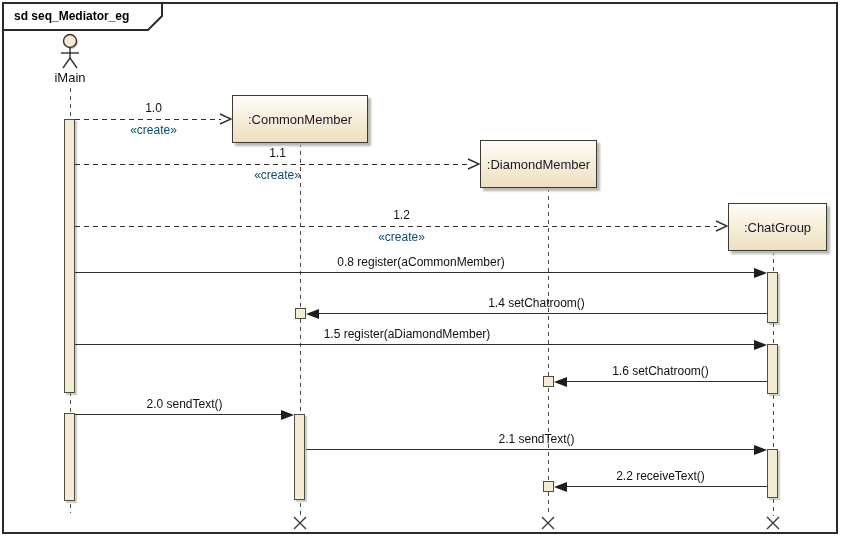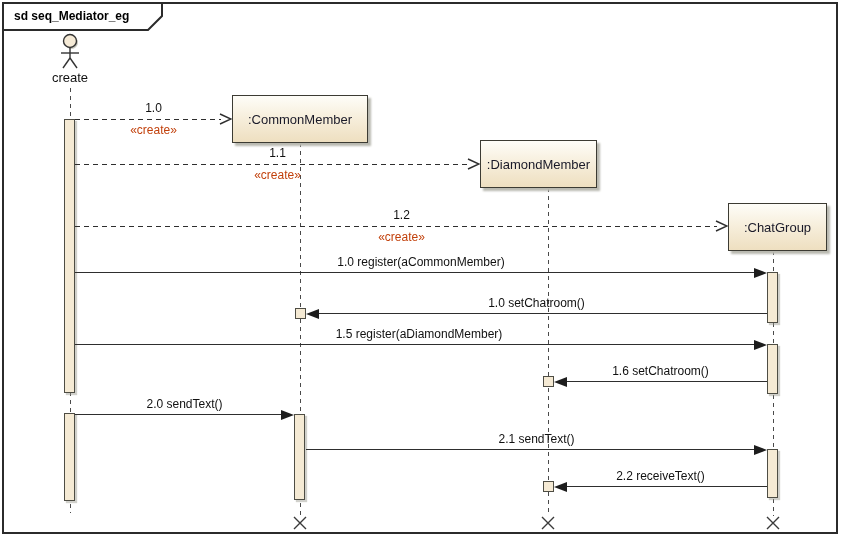--- a/index.html
+++ b/index.html
@@ -33,21 +33,21 @@
   
   .spot{
     position:absolute;width:11px;height:11px;box-sizing:border-box;
     background:#f5ead4;border:1px solid #4e4d44;
   }
   
   .mline-solid{position:absolute;height:1px;background:#2e2e2e;}
   .mline-dashed{position:absolute;height:1px;background:repeating-linear-gradient(to right,#2e2e2e 0 5px,transparent 5px 9px);}
   
   .mlabel{position:absolute;font-size:12px;text-align:center;color:#111;white-space:nowrap;}
-  .mstereo{position:absolute;font-size:12px;text-align:center;color:#c2410c;white-space:nowrap;}
+  .mstereo{position:absolute;font-size:12px;text-align:center;color:#0c4a6e;white-space:nowrap;}
   
   .ah-right{position:absolute;width:0;height:0;border-style:solid;border-width:5px 0 5px 13px;border-color:transparent transparent transparent #1d1d1d;}
   .ah-left{position:absolute;width:0;height:0;border-style:solid;border-width:5px 13px 5px 0;border-color:transparent #1d1d1d transparent transparent;}
   
   svg{display:block;}
   .actor-label{position:absolute;font-size:13px;color:#111;text-align:center;}
 </style>
 </head>
 <body>
 
@@ -66,21 +66,21 @@
 <div class="lifeline" style="left:773px;top:251px;height:265px;"></div>
 
 <svg class="abs" style="left:50px;top:28px;" width="40" height="44">
   <circle cx="21.5" cy="14.5" r="6.5" fill="#c9c9c0" stroke="none"></circle>
   <circle cx="20" cy="13" r="6.5" fill="#f5ead6" stroke="#333" stroke-width="1.4"></circle>
   <line x1="20" y1="19.5" x2="20" y2="30" stroke="#333" stroke-width="1.4"></line>
   <line x1="11" y1="25" x2="29" y2="25" stroke="#333" stroke-width="1.4"></line>
   <line x1="20" y1="30" x2="13" y2="40" stroke="#333" stroke-width="1.4"></line>
   <line x1="20" y1="30" x2="27" y2="40" stroke="#333" stroke-width="1.4"></line>
 </svg>
-<div class="actor-label" style="left:40px;top:70px;width:60px;">create</div>
+<div class="actor-label" style="left:40px;top:70px;width:60px;">iMain</div>
 
 <div class="obox" style="left:232px;top:95px;width:136px;">
   <span>:CommonMember</span>
 </div>
 <div class="obox" style="left:480px;top:140px;width:117px;">
   <span>:DiamondMember</span>
 </div>
 <div class="obox" style="left:728px;top:203px;width:99px;">
   <span>:ChatGroup</span>
 </div>
@@ -117,33 +117,33 @@
 <div>
   <div class="mlabel" style="left:75px;top:208px;width:653px;">1.2</div>
   <div class="mline-dashed" style="left:75px;top:226px;width:642px;"></div>
   <svg class="abs" style="left:715px;top:220px;" width="13" height="12">
     <path d="M1,1 L12,6 L1,11" fill="none" stroke="#2e2e2e" stroke-width="1.4"></path>
   </svg>
   <div class="mstereo" style="left:75px;top:230px;width:653px;">«create»</div>
 </div>
 
 <div>
-  <div class="mlabel" style="left:75px;top:255px;width:692px;">1.0 register(aCommonMember)</div>
+  <div class="mlabel" style="left:75px;top:255px;width:692px;">0.8 register(aCommonMember)</div>
   <div class="mline-solid" style="left:75px;top:272px;width:681px;"></div>
   <div class="ah-right" style="left:754px;top:268px;"></div>
 </div>
 
 <div>
-  <div class="mlabel" style="left:306px;top:296px;width:461px;">1.0 setChatroom()</div>
+  <div class="mlabel" style="left:306px;top:296px;width:461px;">1.4 setChatroom()</div>
   <div class="mline-solid" style="left:317px;top:313px;width:450px;"></div>
   <div class="ah-left" style="left:306px;top:309px;"></div>
 </div>
 
 <div>
-  <div class="mlabel" style="left:73px;top:327px;width:692px;">1.5 register(aDiamondMember)</div>
+  <div class="mlabel" style="left:61px;top:327px;width:692px;">1.5 register(aDiamondMember)</div>
   <div class="mline-solid" style="left:75px;top:344px;width:681px;"></div>
   <div class="ah-right" style="left:754px;top:340px;"></div>
 </div>
 
 <div>
   <div class="mlabel" style="left:554px;top:364px;width:213px;">1.6 setChatroom()</div>
   <div class="mline-solid" style="left:565px;top:381px;width:202px;"></div>
   <div class="ah-left" style="left:554px;top:377px;"></div>
 </div>
 

